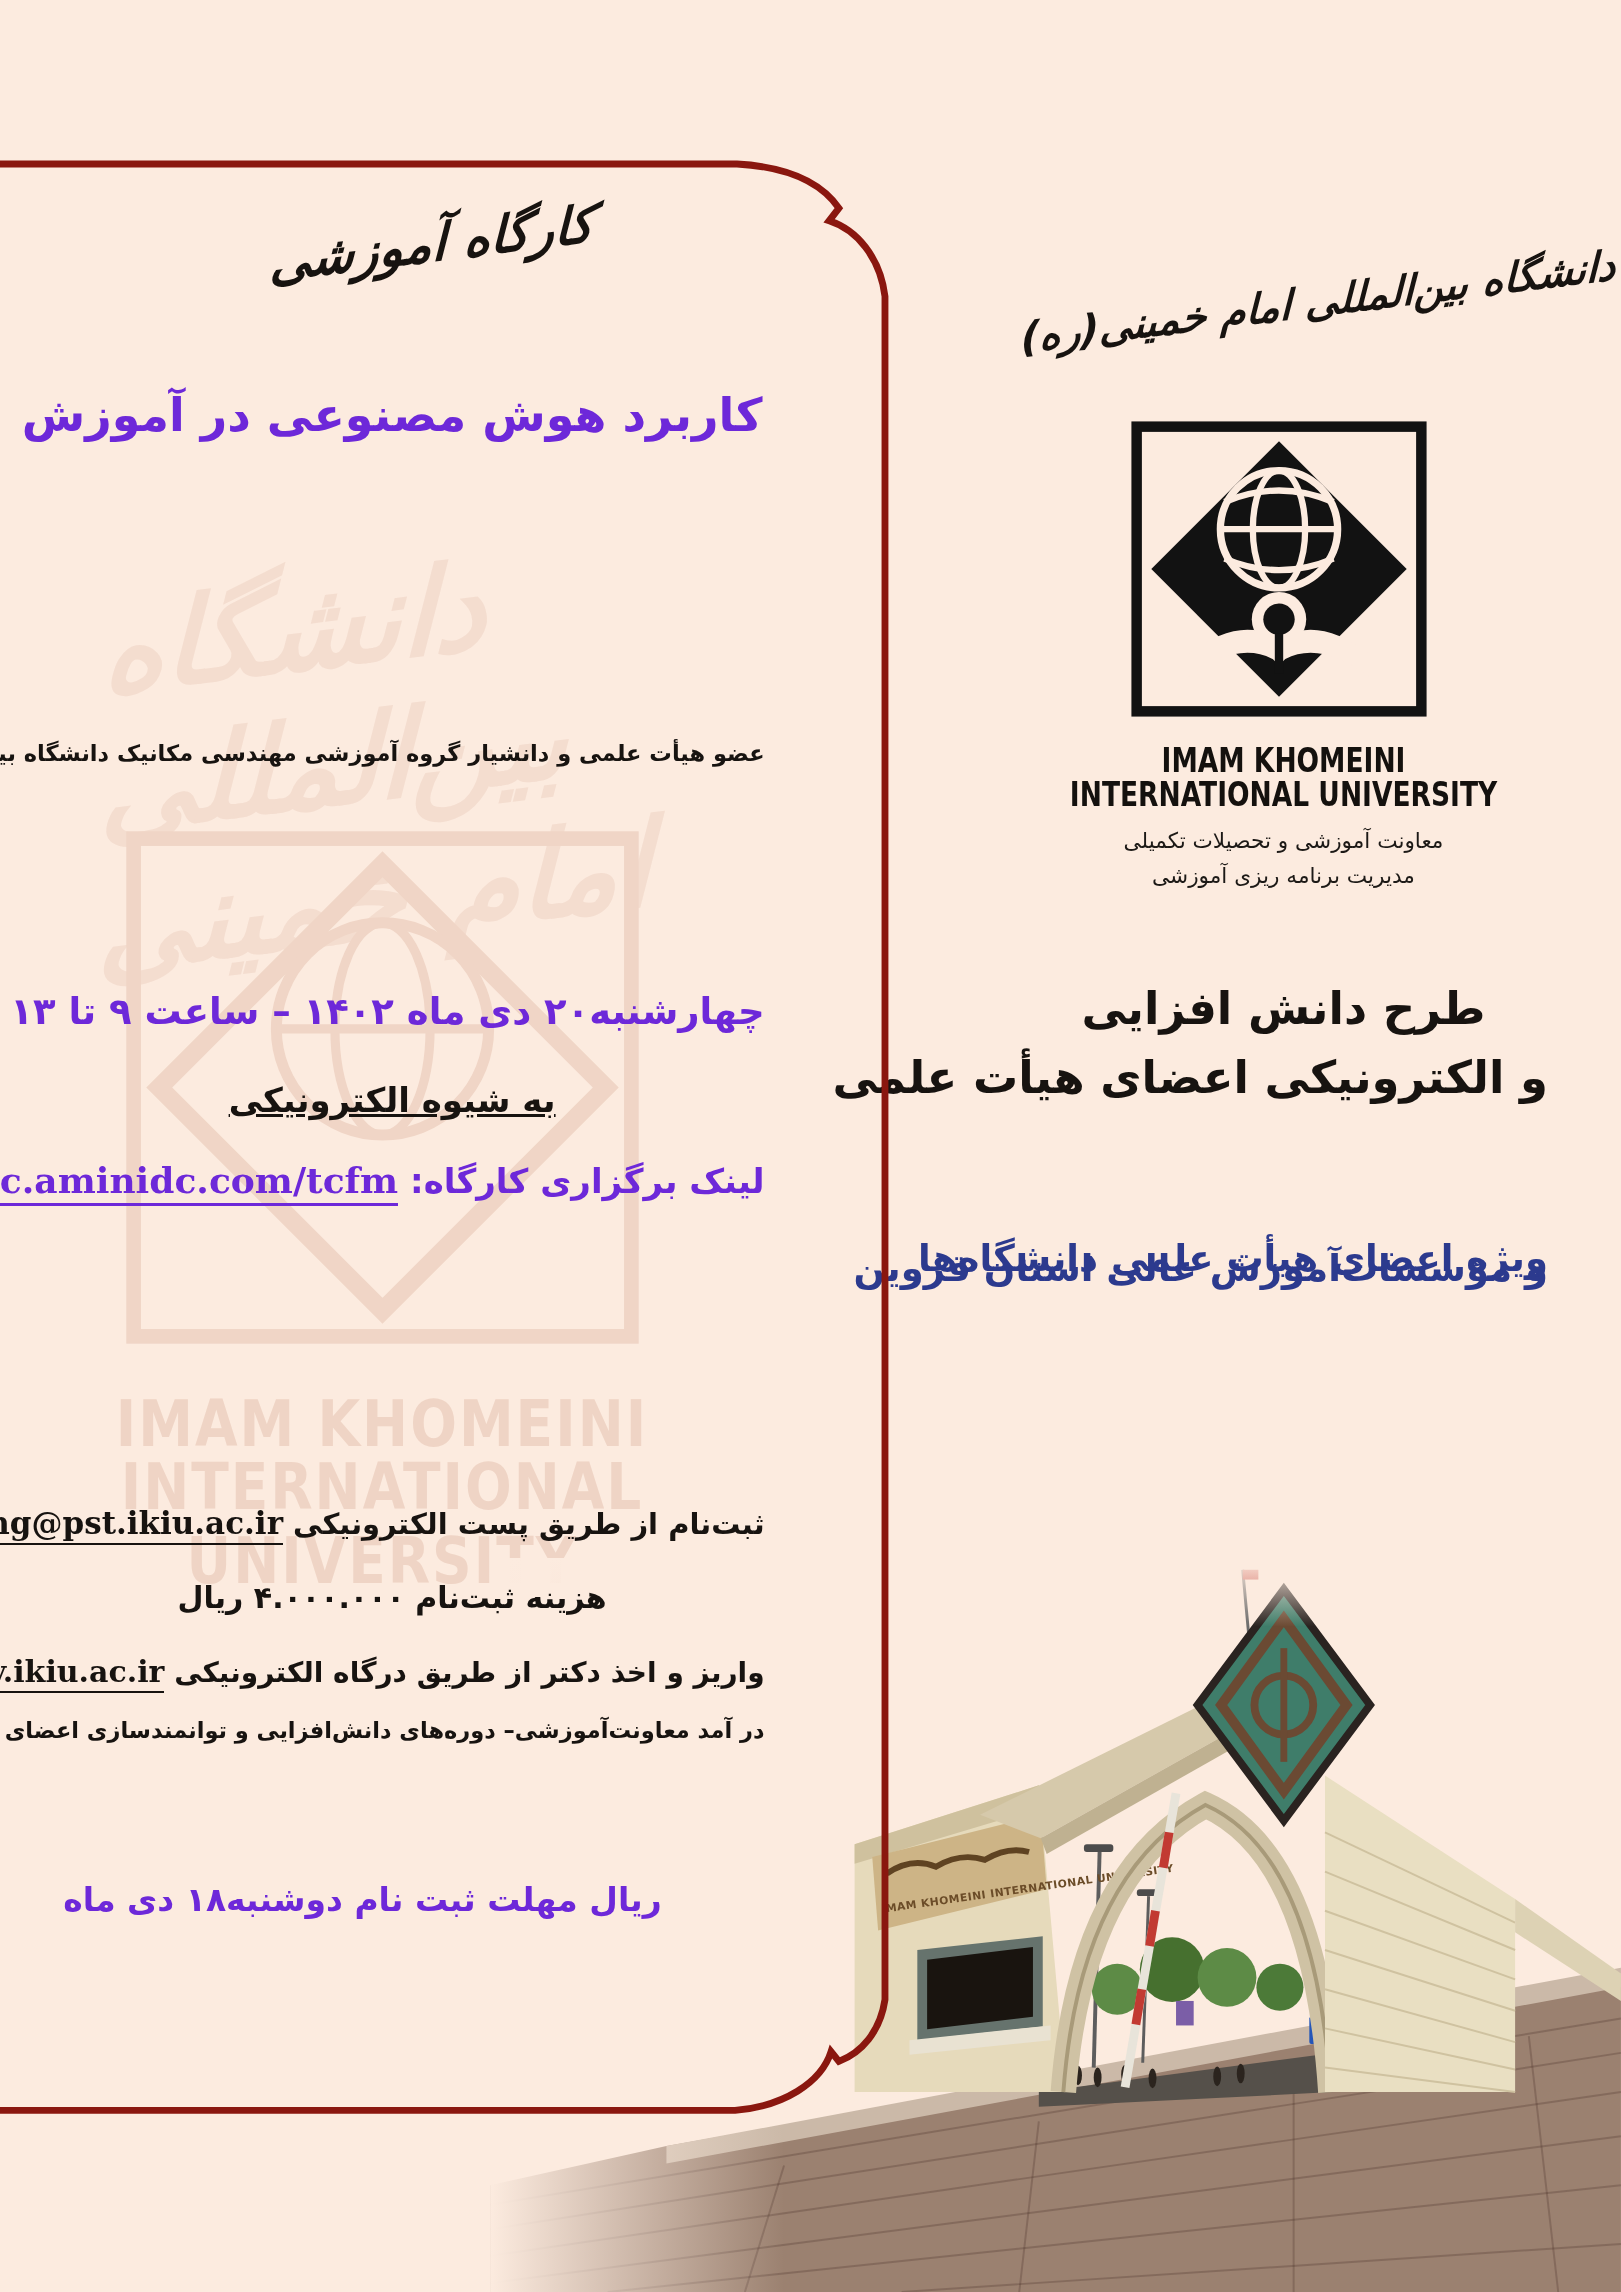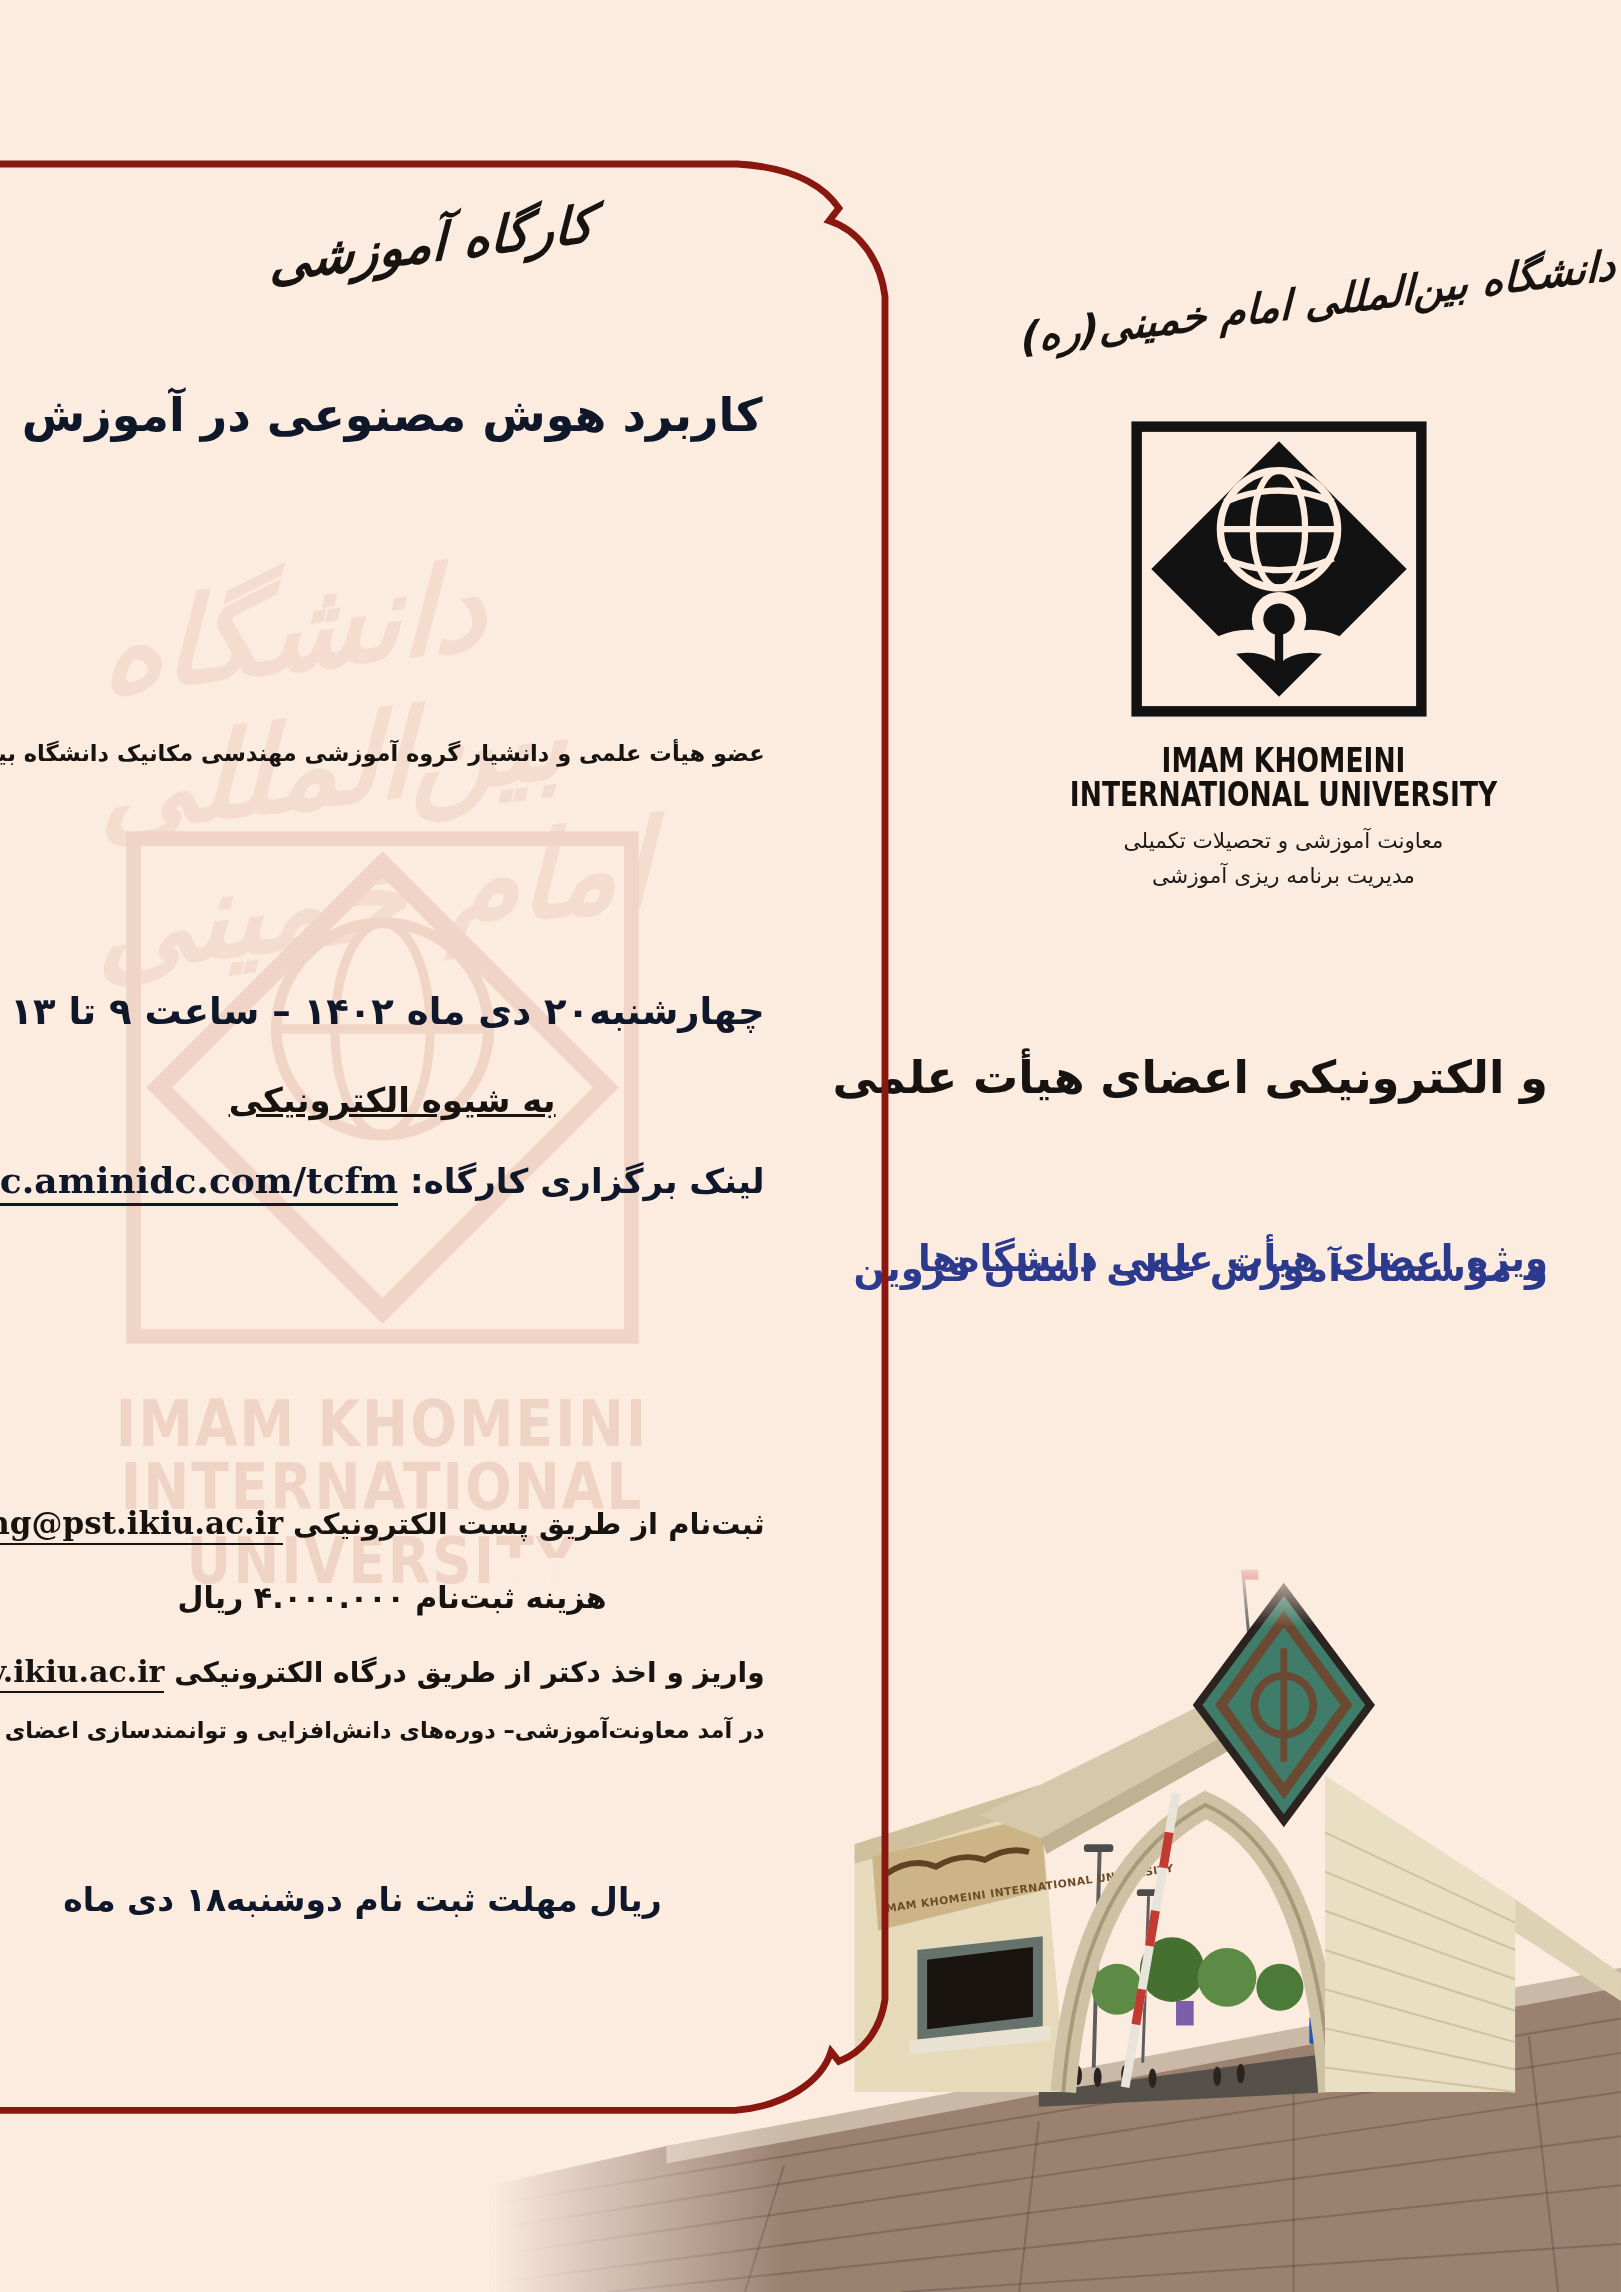--- a/index.html
+++ b/index.html
@@ -8,21 +8,21 @@
     position:relative;
     width:1621px;height:2293px;
     background:#fcebdf;
     overflow:hidden;
     font-family:"DejaVu Sans",sans-serif;
   }
   .abs{position:absolute;}
   .center{text-align:center;}
   .line{white-space:nowrap;}
   .black{color:#171310;}
-  .red{color:#0f172a;}
+  .red{color:#6d28d9;}
   .blue{color:#2c3a8e;}
   .b{font-weight:bold;}
   .url{
     font-family:"DejaVu Serif",serif;
     font-weight:bold;
     direction:ltr;
     unicode-bidi:isolate;
     text-decoration:none;
     color:inherit;
     border-bottom:3.9px solid currentColor;
@@ -238,19 +238,20 @@
     <circle cx="150" cy="198" r="15" fill="#121212"></circle>
     <rect x="146" y="212" width="8" height="38" fill="#121212"></rect>
   </svg>
 
   <div class="abs rightcol center en-univ line" style="top:745px;font-size:26.5px;z-index:4;">IMAM KHOMEINI</div>
   <div class="abs rightcol center en-univ line" style="top:779px;font-size:26.5px;z-index:4;">INTERNATIONAL UNIVERSITY</div>
 
   <div class="abs rightcol center dept line" style="top:828px;font-size:21.6px;z-index:4;" dir="rtl">معاونت آموزشی و تحصیلات تکمیلی</div>
   <div class="abs rightcol center dept line" style="top:863px;font-size:21.6px;z-index:4;" dir="rtl">مدیریت برنامه ریزی آموزشی</div>
 
+  <div class="abs rightcol center black line" style="top:982px;font-size:45px;font-weight:800;z-index:4;" dir="rtl">طرح دانش افزایی</div>
   <div class="abs rightcol center black line" style="top:1051px;font-size:45px;font-weight:800;z-index:4;" dir="rtl">و الکترونیکی اعضای هیأت علمی</div>
 
   <div class="abs rightcol center blue b line" style="top:1237px;font-size:37px;z-index:4;" dir="rtl">ویژه اعضای هیأت علمی دانشگاه‌ها</div>
   <div class="abs rightcol center blue b line" style="top:1247px;font-size:37px;z-index:4;" dir="rtl">و مؤسسات‌آموزش عالی استان قزوین</div>
 
 </div>
 
 
 </body></html>

